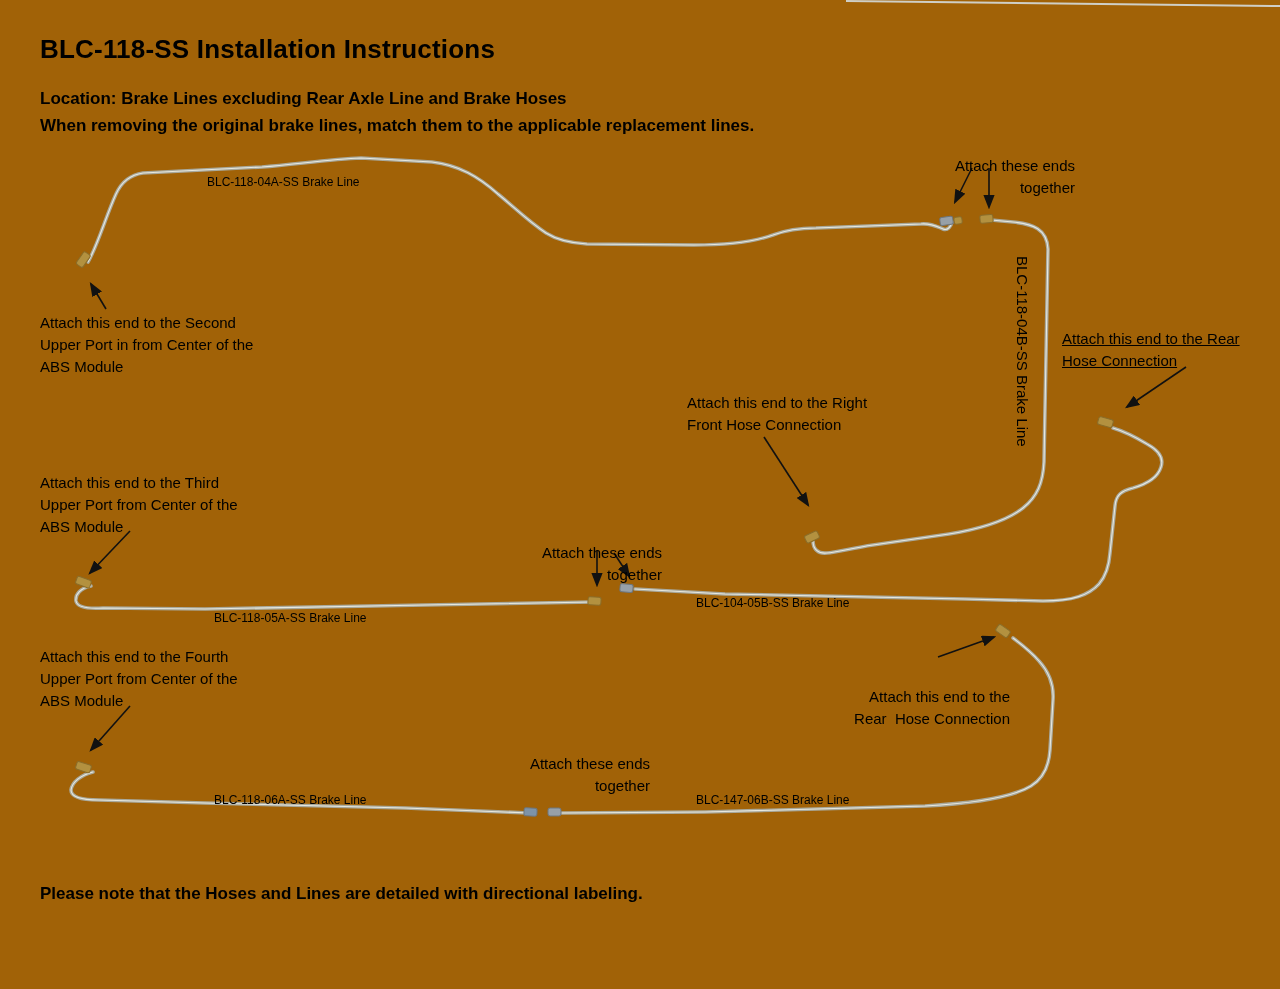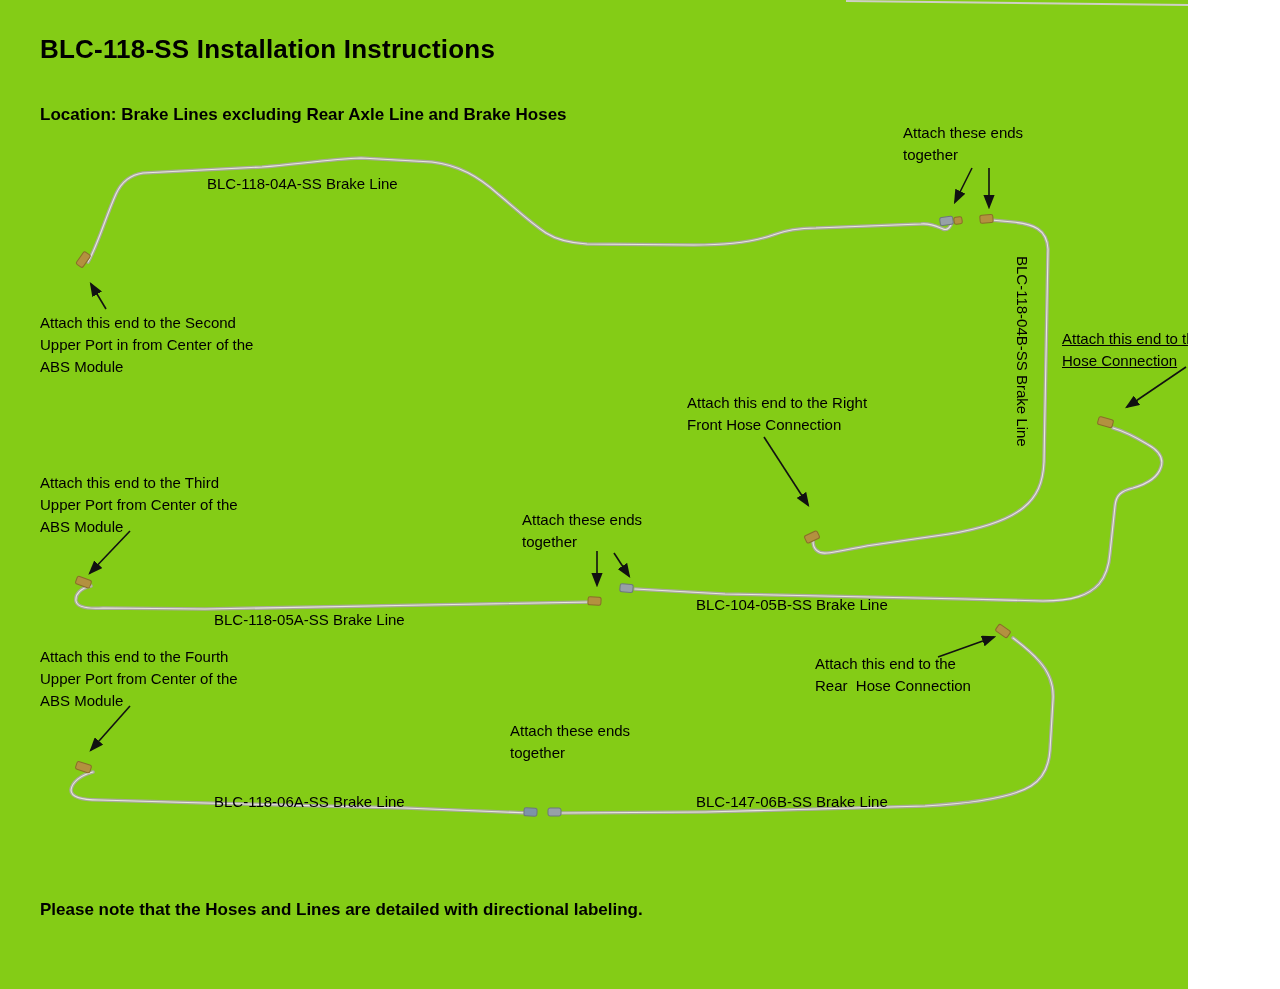--- a/index.html
+++ b/index.html
@@ -9,46 +9,46 @@
     --fitting-brass-dark:#8a6d2a;
     --fitting-silver:#97a0a8;
     --fitting-silver-dark:#6d767e;
     --fitting-blue:#7d93a8;
     --arrow:#111111;
     --artifact:#cfcfc6;
   }
   html,body{margin:0;padding:0;background:#ffffff;}
   #page{
     position:relative;
-    width:1188px;height:989px;
-    background:#84cc16;
+    width:1280px;height:989px;
+    background:#a16207;
     font-family:"Liberation Sans", sans-serif;
     color:#000000;
     overflow:hidden;
   }
   .abs{position:absolute;}
   .title{
     left:40px;top:34px;
     font-size:26px;font-weight:700;letter-spacing:0.2px;
   }
   .bold-line{
-    font-size:17px;font-weight:700;margin-top:16px;
+    font-size:17px;font-weight:700;
   }
   .sub1{left:40px;top:89px;}
   .sub2{left:40px;top:116px;}
   .note1{left:40px;top:884px;}
   .note2{left:40px;top:911px;}
   .ann{
     font-size:15px;line-height:22px;
     white-space:pre-wrap;
   }
   .lab{
-    font-size:15px;white-space:nowrap;
+    font-size:12px;white-space:nowrap;
   }
-  .center{text-align:left;}
+  .center{text-align:right;margin-top:33px;}
   .vlabel{
     left:1031px;top:256px;
     font-size:15px;white-space:nowrap;
     transform:rotate(90deg);
     transform-origin:top left;
   }
   svg{position:absolute;left:0;top:0;}
   .tube{fill:none;stroke:var(--tube);stroke-width:3.6;stroke-linecap:round;stroke-linejoin:round;}
   .tube-shine{fill:none;stroke:var(--tube-highlight);stroke-width:1.1;stroke-linecap:round;stroke-linejoin:round;}
   .fit-brass{fill:var(--fitting-brass);stroke:var(--fitting-brass-dark);stroke-width:1;}
@@ -128,20 +128,21 @@
       <path class="arrow-line" marker-end="url(#ah)" d="M 130 531 L 90 573"></path>
       <path class="arrow-line" marker-end="url(#ah)" d="M 597 551 L 597 585"></path>
       <path class="arrow-line" marker-end="url(#ah)" d="M 614 553 L 629 576"></path>
       <path class="arrow-line" marker-end="url(#ah)" d="M 130 706 L 91 750"></path>
       <path class="arrow-line" marker-end="url(#ah)" d="M 938 657 L 994 637"></path>
     </g>
   </svg>
 
   <div class="abs title">BLC-118-SS Installation Instructions</div>
   <div class="abs bold-line sub1">Location: Brake Lines excluding Rear Axle Line and Brake Hoses</div>
+  <div class="abs bold-line sub2">When removing the original brake lines, match them to the applicable replacement lines.</div>
 
   <div class="abs lab" style="left:207px;top:175px;">BLC-118-04A-SS Brake Line</div>
   <div class="abs vlabel">BLC-118-04B-SS Brake Line</div>
   <div class="abs lab" style="left:214px;top:611px;">BLC-118-05A-SS Brake Line</div>
   <div class="abs lab" style="left:696px;top:596px;">BLC-104-05B-SS Brake Line</div>
   <div class="abs lab" style="left:214px;top:793px;">BLC-118-06A-SS Brake Line</div>
   <div class="abs lab" style="left:696px;top:793px;">BLC-147-06B-SS Brake Line</div>
 
   <div class="abs ann center" style="left:903px;top:122px;width:172px;">Attach these ends
 together</div>

